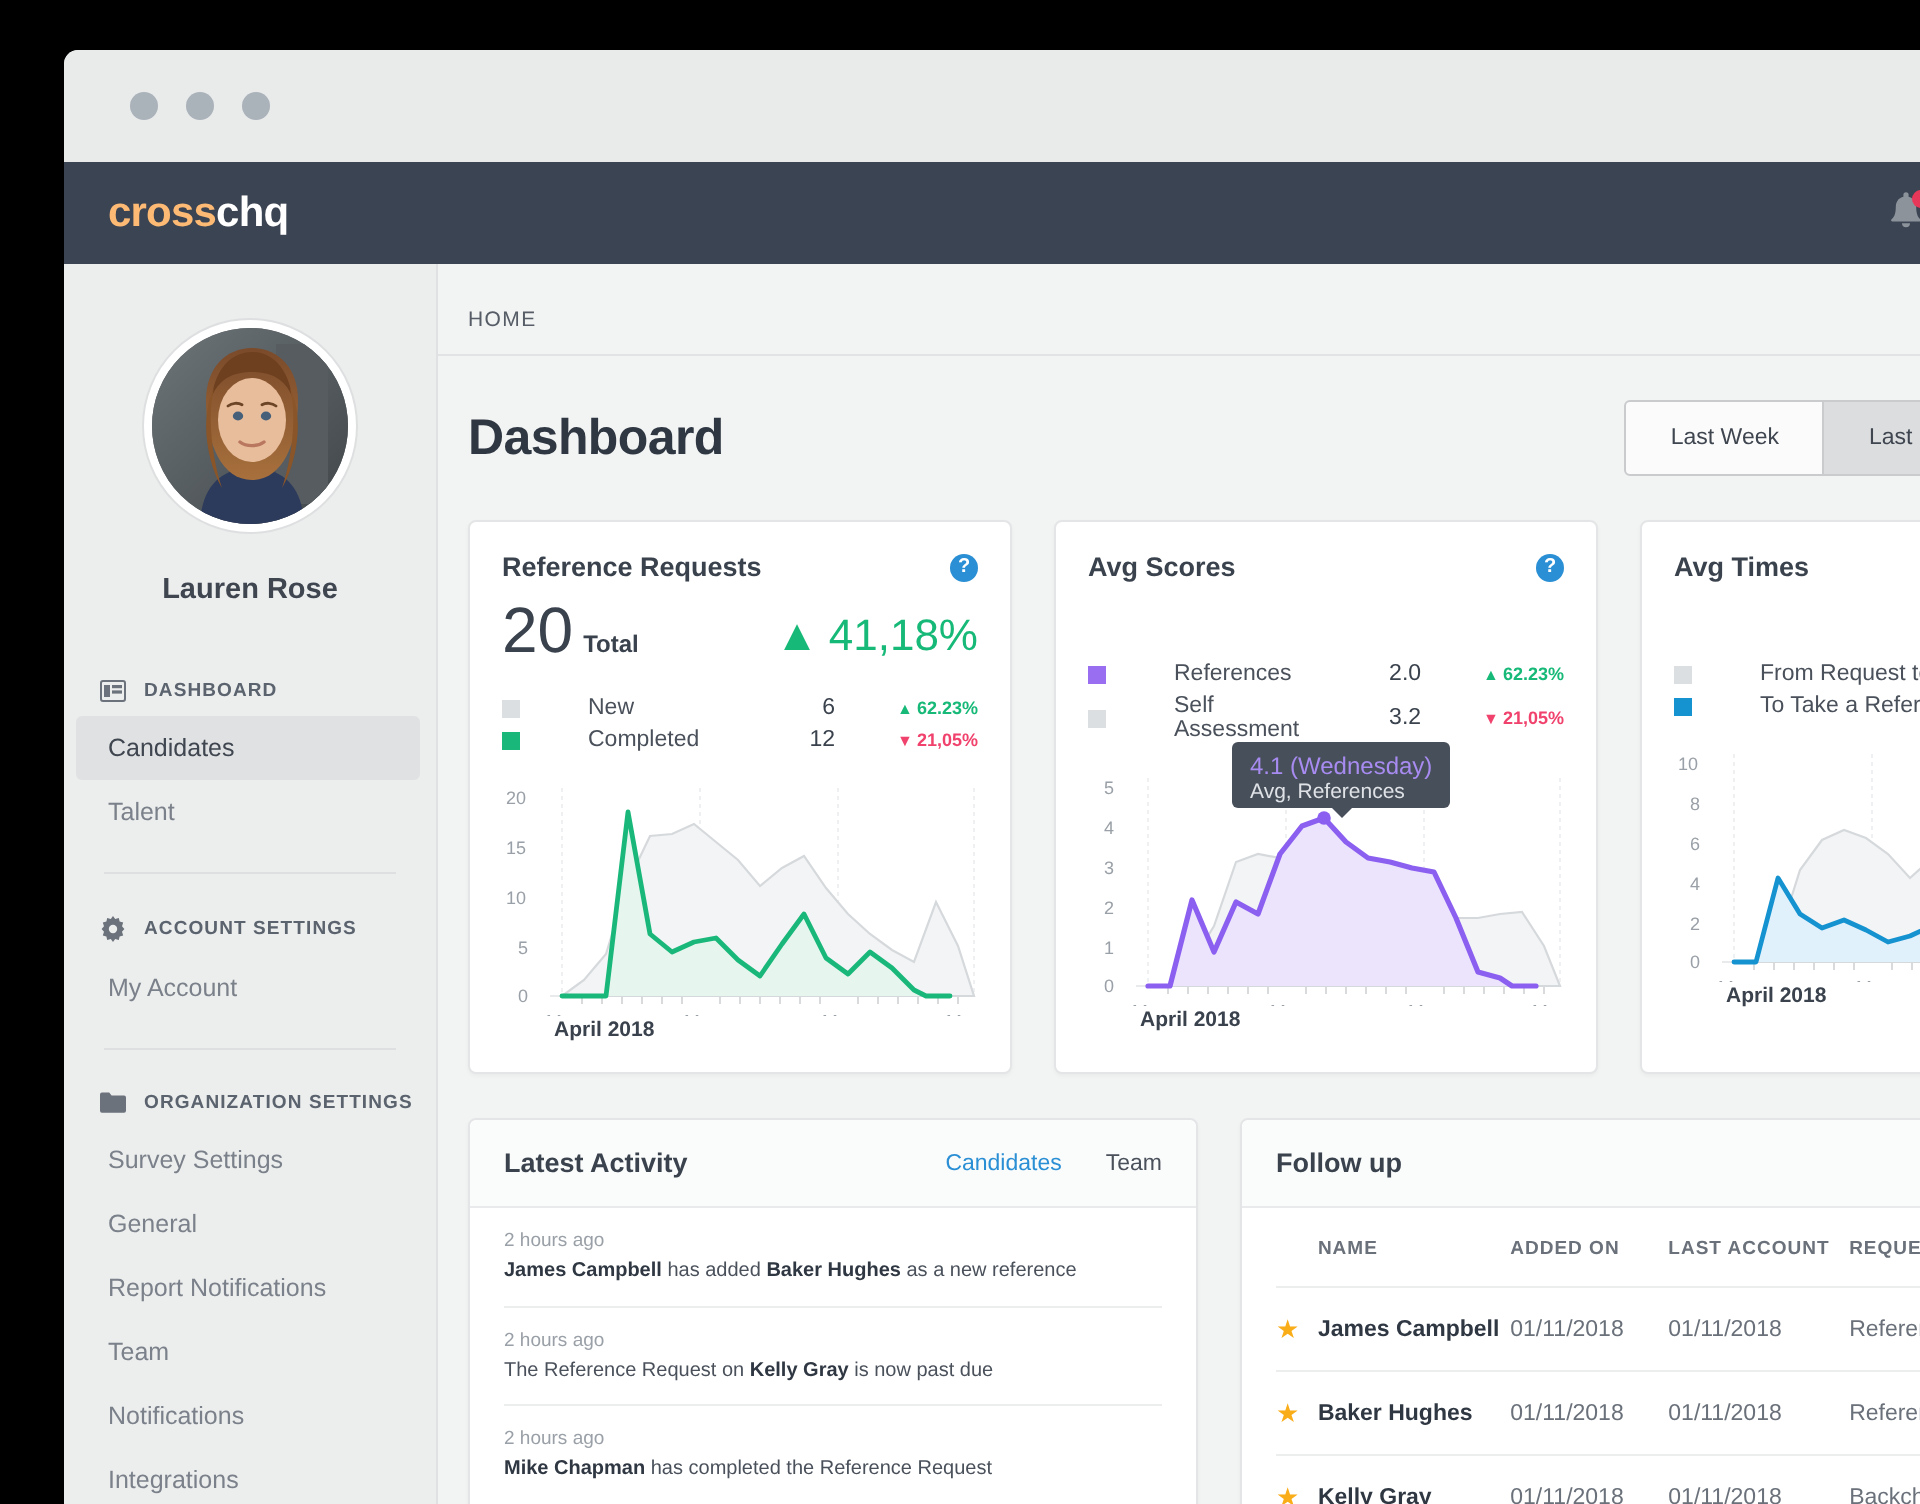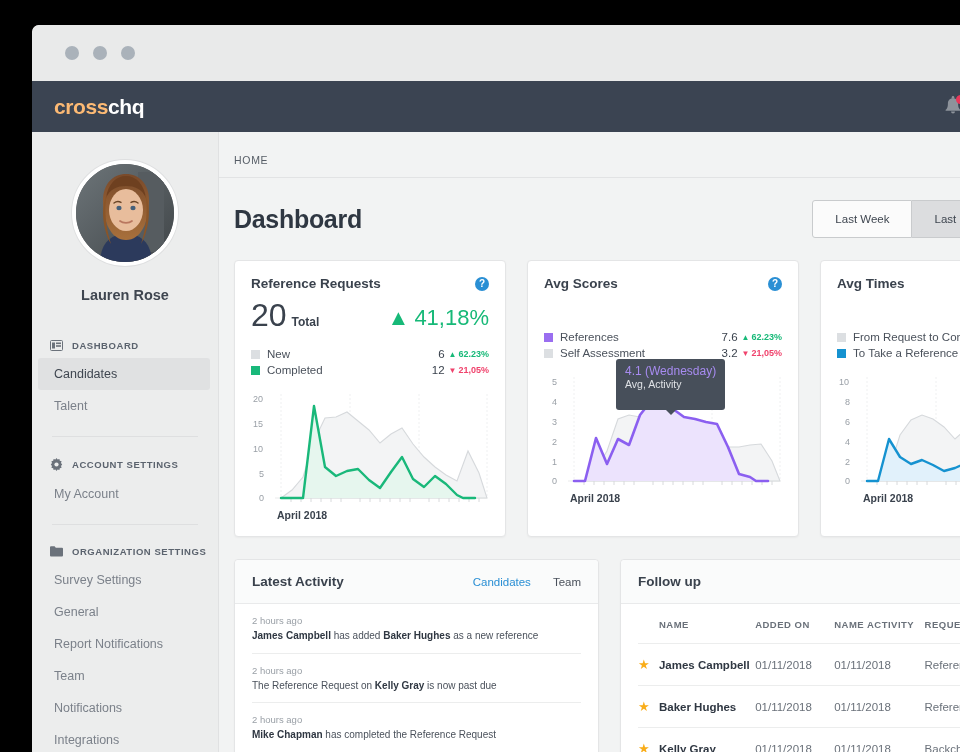--- a/index.html
+++ b/index.html
@@ -111,36 +111,36 @@
   .help {
     width: 14px; height: 14px; border-radius: 50%; background: #2a8fd4;
     color: #fff; font-size: 10px; font-weight: 700; line-height: 14px;
     text-align: center; cursor: pointer; flex: 0 0 14px;
   }
   .bigrow { display: flex; align-items: flex-end; justify-content: space-between; margin-top: 8px; }
   .bignum { font-size: 32px; font-weight: 300; color: #3a424d; line-height: 1; }
   .bignum .sub { font-size: 12px; font-weight: 700; margin-left: 5px; }
   .delta-big { font-size: 22px; font-weight: 400; color: #17b978; display:flex; align-items:center; gap:5px; }
   .legend { margin-top: 15px; }
-  .lrow { display: flex; align-items: center; font-size: 11.5px; color: #4a515b; padding: 2px 0; }
+  .lrow { display: flex; align-items: center; font-size: 11.5px; color: #4a515b; padding: 2px 0; gap: 27px; }
   .swatch { width: 9px; height: 9px; margin-right: 7px; flex: 0 0 9px; }
   .lname { flex: 1; }
   .lval { font-weight: 400; color: #3a424d; font-size: 11.5px; margin-right: 4px; }
   .lpct { font-size: 9px; font-weight: 700; }
   .up { color: #17b978; }
   .down { color: #f0426c; }
   .arw { font-size: 8px; margin-right: 2px; }
 
   .chartbox { margin-top: 10px; position: relative; height: 140px; }
   .chartbox svg { display: block; }
   .xmonth { font-size: 10.5px; font-weight: 700; color: #3a424d; margin-top: 1px; padding-left: 26px; }
 
   .tooltip {
     position: absolute; background: #474f5a; border-radius: 3px;
-    padding: 5px 9px 20px; z-index: 5; white-space: nowrap;
+    padding: 5px 9px 2px; z-index: 5; white-space: nowrap;
   }
   .tooltip:after {
     content: ""; position: absolute; bottom: -5px; left: 50%; margin-left: -5px;
     border-left: 5px solid transparent; border-right: 5px solid transparent;
     border-top: 5px solid #474f5a;
   }
   .tt1 { font-size: 12px; color: #a78bf0; font-weight: 400; }
   .tt2 { font-size: 10.5px; color: #dfe2e6; }
 
   
@@ -370,34 +370,34 @@
 
           <div class="card c-kpi">
             <div class="card-head">
               <div class="card-title">Avg Scores</div>
               <div class="help">?</div>
             </div>
             <div class="legend" style="margin-top:38px">
               <div class="lrow">
                 <span class="swatch" style="background:#9a6ef0"></span>
                 <span class="lname">References</span>
-                <span class="lval">7.6</span>
+                <span class="lval">2.0</span>
                 <span class="lpct up"><span class="arw">▲</span><span>62.23%</span></span>
               </div>
               <div class="lrow">
                 <span class="swatch" style="background:#dcdfe2"></span>
                 <span class="lname">Self Assessment</span>
                 <span class="lval">3.2</span>
                 <span class="lpct down"><span class="arw">▼</span><span>21,05%</span></span>
               </div>
             </div>
             <div class="chartbox">
               <div class="tooltip" style="left:72px; top:-12px">
                 <div class="tt1">4.1 (Wednesday)</div>
-                <div class="tt2">Avg, Activity</div>
+                <div class="tt2">Avg, References</div>
               </div>
               <svg width="240" height="120" viewBox="0 0 240 120">
                 <g>
                   <text x="8" y="14" font-size="9" fill="#9aa0a7" font-family="Liberation Sans">5</text>
                   <text x="8" y="34" font-size="9" fill="#9aa0a7" font-family="Liberation Sans">4</text>
                   <text x="8" y="54" font-size="9" fill="#9aa0a7" font-family="Liberation Sans">3</text>
                   <text x="8" y="74" font-size="9" fill="#9aa0a7" font-family="Liberation Sans">2</text>
                   <text x="8" y="94" font-size="9" fill="#9aa0a7" font-family="Liberation Sans">1</text>
                   <text x="8" y="113" font-size="9" fill="#9aa0a7" font-family="Liberation Sans">0</text>
                 </g>
@@ -531,21 +531,21 @@
             <div class="chead">
               <div class="t">Follow up</div>
             </div>
             <div class="ftable">
               <table>
                 <thead>
                   <tr>
                     <th class="col-star"></th>
                     <th class="col-name">NAME</th>
                     <th class="col-added">ADDED ON</th>
-                    <th class="col-last">NAME ACTIVITY</th>
+                    <th class="col-last">LAST ACCOUNT</th>
                     <th>REQUEST</th>
                   </tr>
                 </thead>
                 <tbody>
                   <tr>
                     <td class="col-star"><span class="star">★</span></td>
                     <td class="nm">James Campbell</td>
                     <td>01/11/2018</td>
                     <td>01/11/2018</td>
                     <td>Referen</td>

